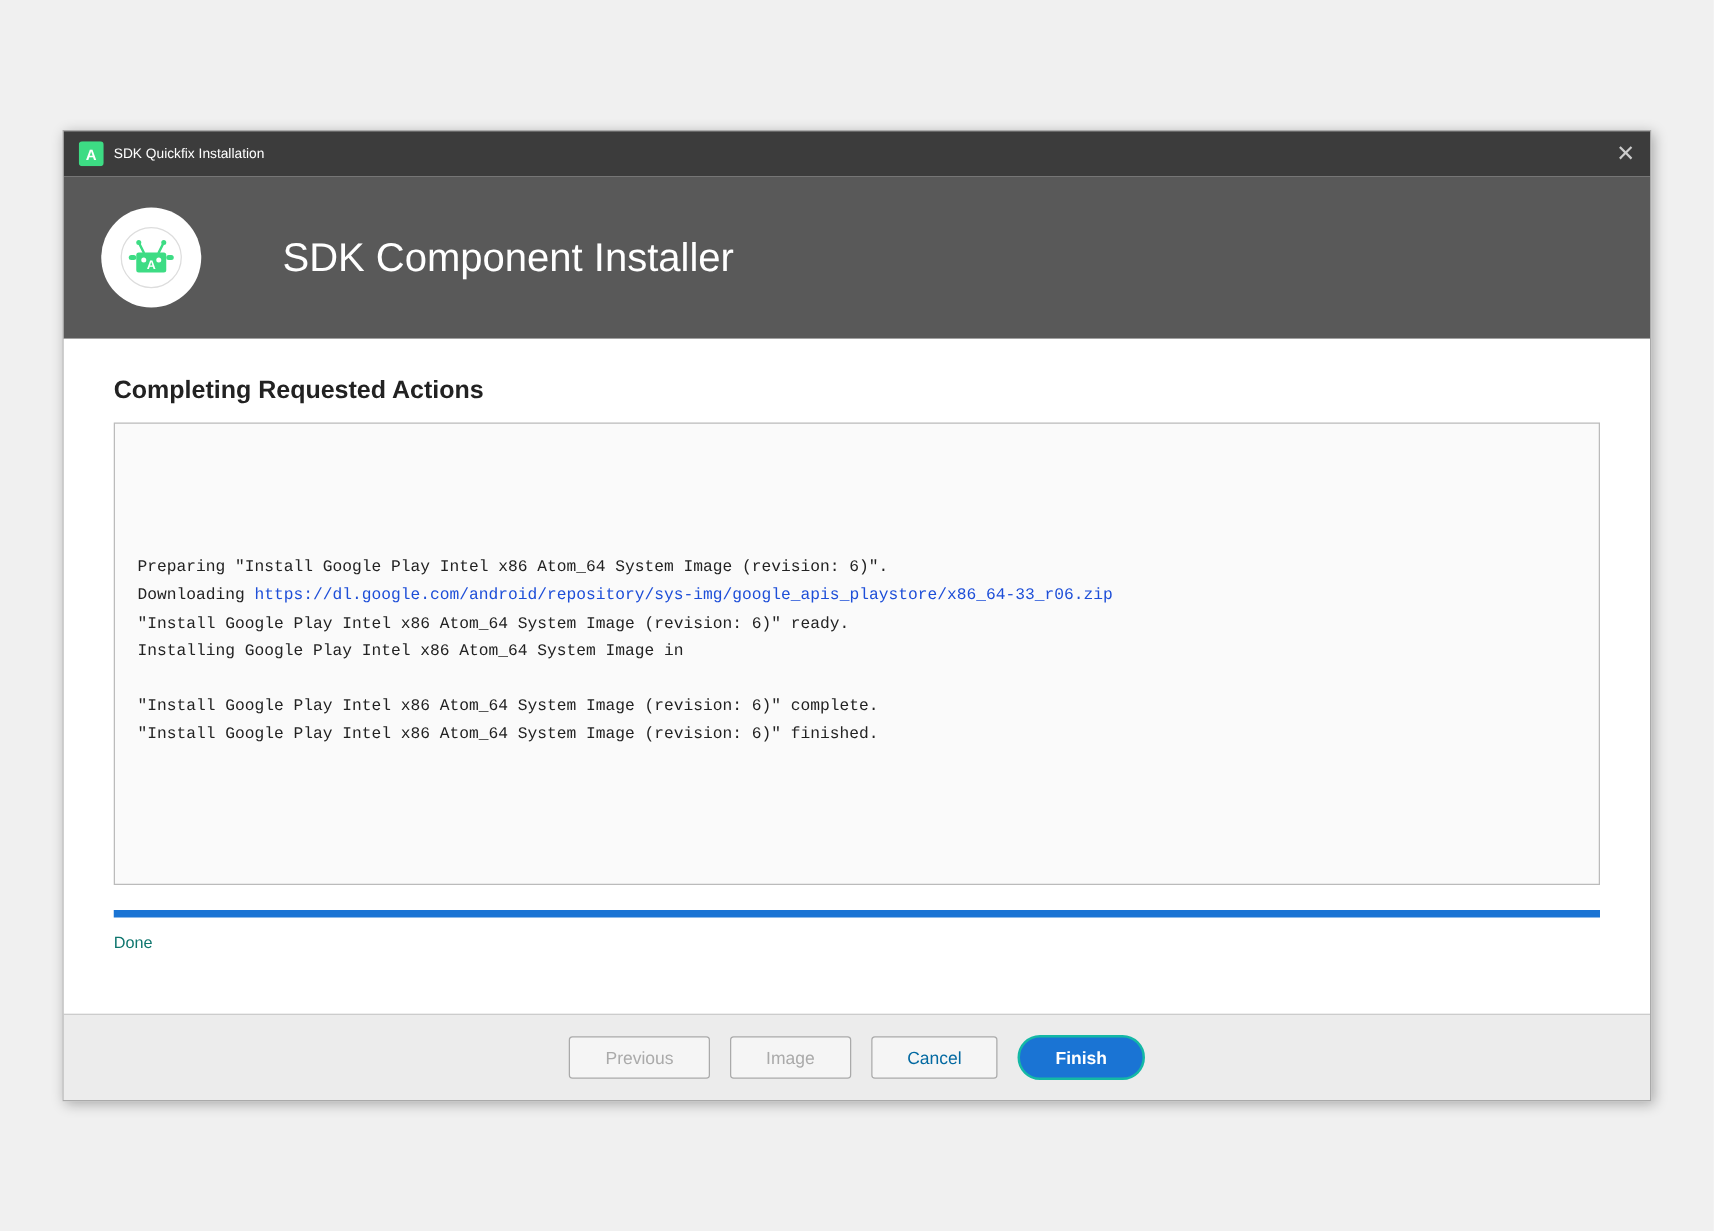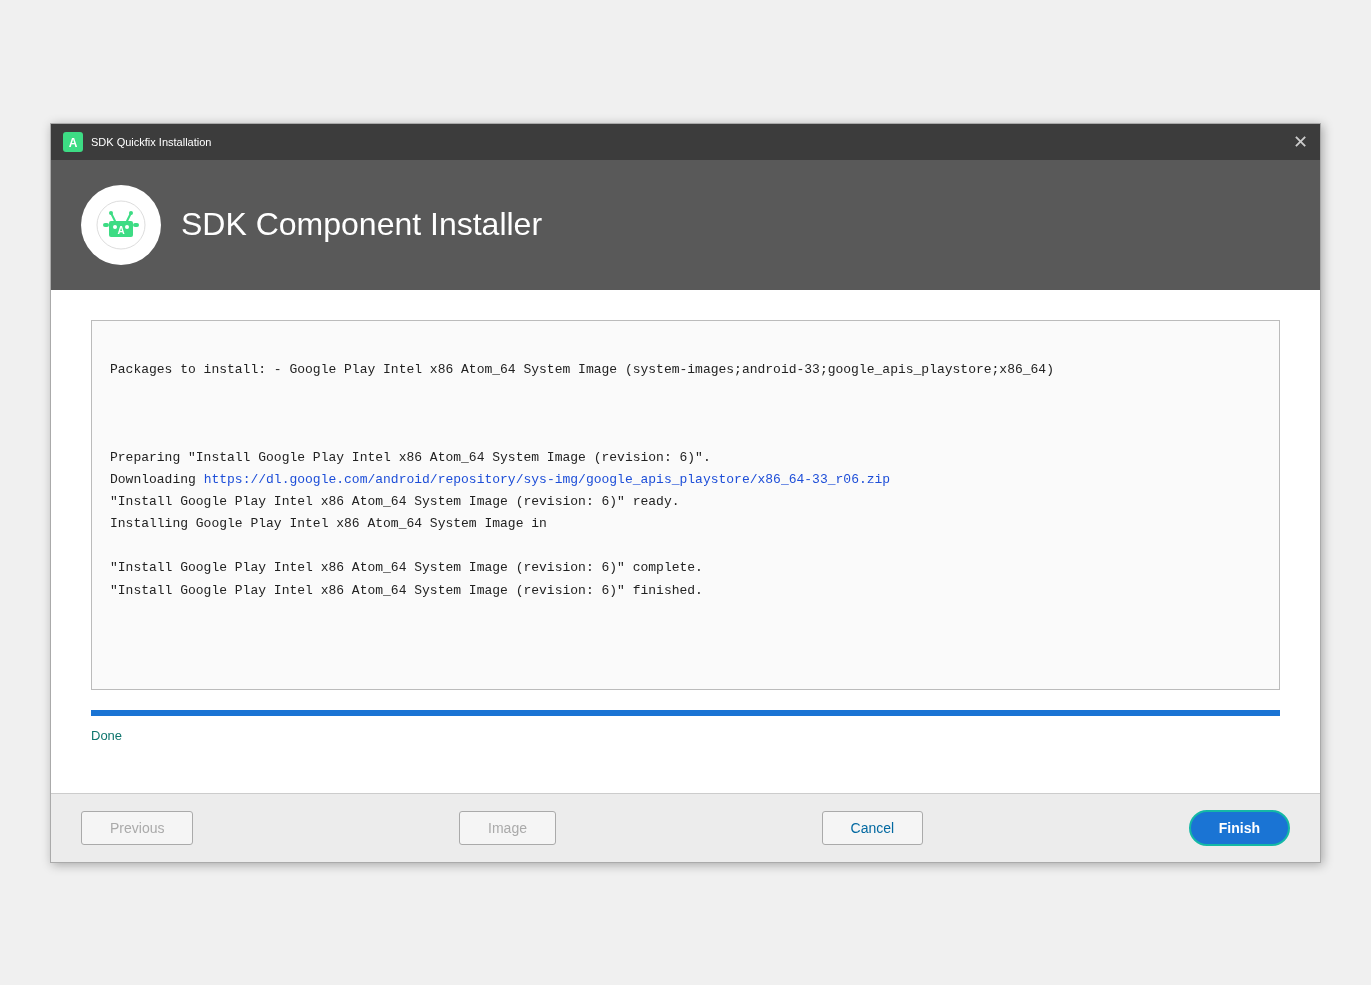--- a/index.html
+++ b/index.html
@@ -64,20 +64,21 @@
       border-radius: 50%;
       display: flex;
       align-items: center;
       justify-content: center;
       flex-shrink: 0;
     }
     .header-title-text {
       color: #fff;
       font-size: 32px;
       font-weight: 300;
+      margin-left: 45px;
     }
 
     .content-area {
       background: #fff;
       padding: 30px 40px 20px 40px;
       flex: 1;
     }
     .section-title {
       font-size: 20px;
       font-weight: bold;
@@ -125,21 +126,21 @@
       font-size: 13px;
       color: #0f766e;
       margin-bottom: 30px;
     }
 
     .footer {
       background: #ececec;
       border-top: 1px solid #ccc;
       padding: 16px 30px;
       display: flex;
-      justify-content: space-between;
+      justify-content: center;
       align-items: center;
       gap: 16px;
     }
     .btn {
       padding: 8px 28px;
       font-size: 14px;
       border: 1px solid #aaa;
       background: #f5f5f5;
       color: #0369a1;
       cursor: pointer;
@@ -195,24 +196,24 @@
         <rect x="8" y="24" width="6" height="4" rx="2" fill="#3DDC84"></rect>
         <rect x="38" y="24" width="6" height="4" rx="2" fill="#3DDC84"></rect>
 
         <text x="26" y="35" text-anchor="middle" font-size="10" fill="white" font-weight="bold" font-family="Arial">A</text>
       </svg>
     </div>
     <span class="header-title-text">SDK Component Installer</span>
   </div>
 
   <div class="content-area">
+    <div class="section-title">Completing Requested Actions</div>
 
 
     <div class="log-area">
-<span>Packages to install: - Google Play Intel x86 Atom_64 System Image (system-images;android-33;google_apis_playstore;x86_64)</span>
 
 <span></span>
 <span>
 Preparing "Install Google Play Intel x86 Atom_64 System Image (revision: 6)".
 Downloading </span><a class="log-link" href="#">https://dl.google.com/android/repository/sys-img/google_apis_playstore/x86_64-33_r06.zip</a><span>
 "Install Google Play Intel x86 Atom_64 System Image (revision: 6)" ready.
 Installing Google Play Intel x86 Atom_64 System Image in
 </span><span>
 "Install Google Play Intel x86 Atom_64 System Image (revision: 6)" complete.
 "Install Google Play Intel x86 Atom_64 System Image (revision: 6)" finished.</span>

